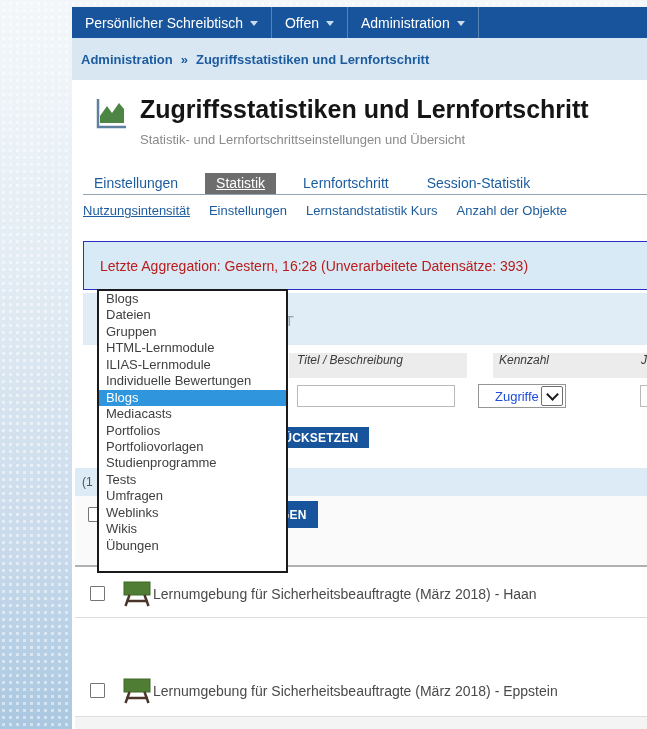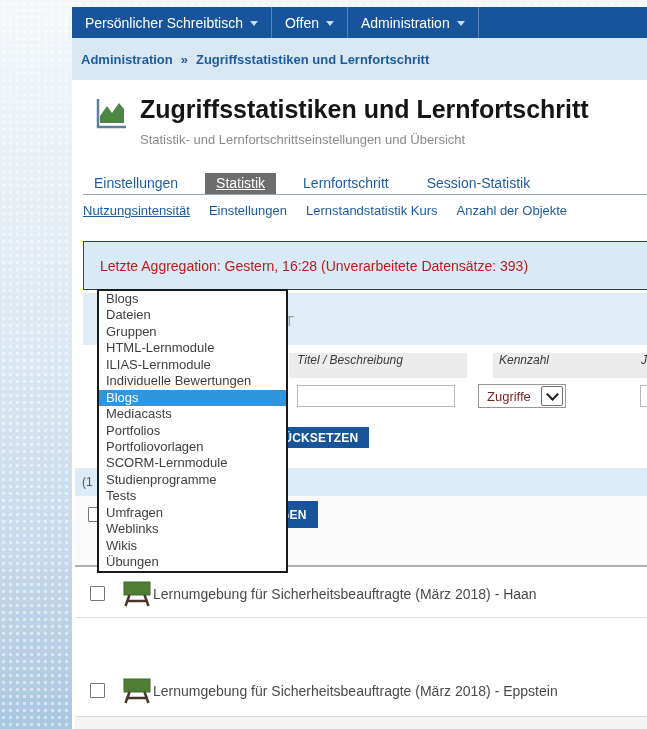--- a/index.html
+++ b/index.html
@@ -50,21 +50,21 @@
   .strip0{left:25px;width:183px;}
   .strip1{left:217px;width:178px;padding-left:8px;}
   .strip2{left:421px;width:162px;padding-left:6px;}
   .strip3{left:565px;width:100px;padding-left:4px;}
   .txtinput{position:absolute;height:22px;border:1px solid #b9b9b9;background:#ffffff;box-sizing:border-box;
     font-size:13px;padding:0 4px;}
   .input1{left:225px;top:305px;width:158px;}
   .input3{left:568px;top:305px;width:100px;}
   .selectbox{position:absolute;left:406px;top:304px;width:88px;height:24px;border:1px solid #969696;
     background:#ffffff;box-sizing:border-box;display:flex;align-items:center;cursor:pointer;}
-  .sel-text{flex:1;font-size:13px;color:#7f1d1d;padding-left:8px;}
+  .sel-text{flex:1;font-size:13px;color:#1d4ed8;padding-left:8px;margin-left:8px;}
   .sel-btn{width:20px;height:18px;margin-right:2px;border:1px solid #6f6f6f;border-radius:2px;
     display:flex;align-items:center;justify-content:center;}
   .sel-chev{width:7px;height:7px;border-right:2px solid #1a1a1a;border-bottom:2px solid #1a1a1a;
     transform:rotate(45deg);margin-top:-3px;}
   .btn{position:absolute;background:#17549b;color:#ffffff;font-size:12px;font-weight:bold;
     letter-spacing:0.2px;border:none;display:flex;align-items:center;padding:0 11px;cursor:pointer;white-space:nowrap;}
   .btn-reset{left:175px;top:347px;height:21px;}
   
   .tabletitleband{position:absolute;left:3px;right:0;top:388px;height:28px;background:#dcebf5;}
   .pagination{position:absolute;left:7px;top:7px;font-size:12px;color:#555555;white-space:nowrap;}
@@ -204,20 +204,19 @@
   <div class="opt">Blogs</div>
   <div class="opt">Dateien</div>
   <div class="opt">Gruppen</div>
   <div class="opt">HTML-Lernmodule</div>
   <div class="opt">ILIAS-Lernmodule</div>
   <div class="opt">Individuelle Bewertungen</div>
   <div class="opt selected">Blogs</div>
   <div class="opt">Mediacasts</div>
   <div class="opt">Portfolios</div>
   <div class="opt">Portfoliovorlagen</div>
-  <div class="opt">SCORM-Lernmodule</div>
   <div class="opt">Studienprogramme</div>
   <div class="opt">Tests</div>
   <div class="opt">Umfragen</div>
   <div class="opt">Weblinks</div>
   <div class="opt">Wikis</div>
   <div class="opt">Übungen</div>
 </div>
 
 </body></html>

